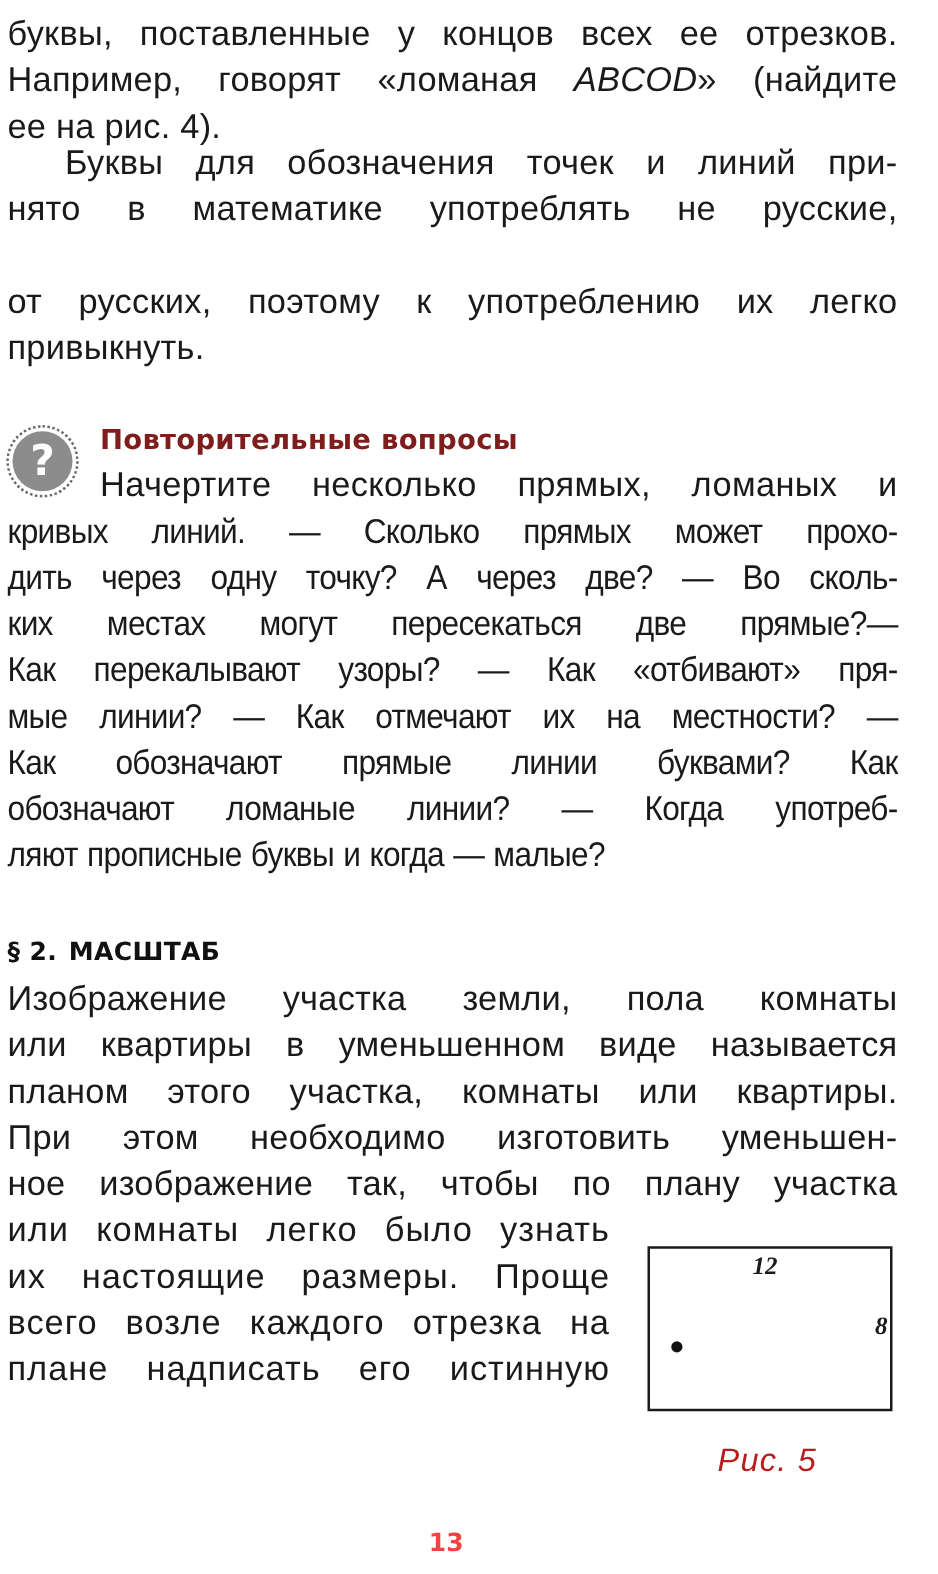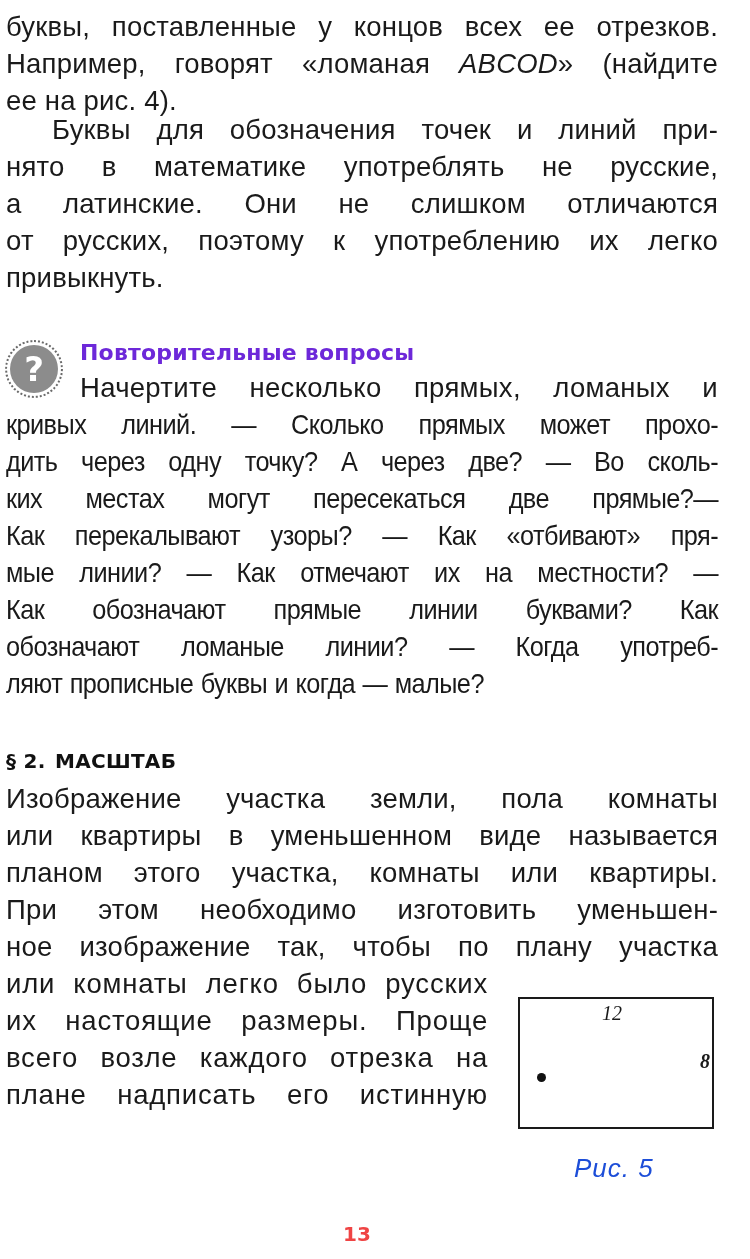--- a/index.html
+++ b/index.html
@@ -84,21 +84,21 @@
     }
     .q-title {
       position: absolute;
       left: 80px;
       top: 334px;
       font-family: "DejaVu Sans", sans-serif;
       font-weight: bold;
       font-size: 22px;
       line-height: 37px;
       letter-spacing: 0.2px;
-      color: #6d28d9;
+      color: #7f1d1d;
     }
     .q-first {
       position: absolute;
       left: 80px;
       top: 369px;
       width: 638px;
       font-size: 27.5px;
       line-height: 37px;
       white-space: nowrap;
       text-align: justify;
@@ -127,21 +127,21 @@
       height: 132px;
       border: 2px solid #1a1a1a;
       box-sizing: border-box;
     }
     .figure .dim-top {
       position: absolute;
       left: 82px;
       top: 4px;
       font-family: "Liberation Serif", serif;
       font-style: italic;
-      font-weight: normal;
+      font-weight: bold;
       font-size: 20px;
       line-height: 20px;
     }
     .figure .dim-right {
       position: absolute;
       right: 2px;
       top: 52px;
       font-family: "Liberation Serif", serif;
       font-style: italic;
       font-weight: bold;
@@ -157,21 +157,21 @@
       border-radius: 50%;
       background: #111;
     }
     .fig-caption {
       position: absolute;
       left: 574px;
       top: 1150px;
       font-style: italic;
       font-size: 26px;
       line-height: 37px;
-      color: #1d4ed8;
+      color: #b91c1c;
       letter-spacing: 1px;
     }
     .page-number {
       position: absolute;
       left: 343px;
       top: 1220px;
       font-family: "DejaVu Sans", sans-serif;
       font-weight: bold;
       font-size: 20px;
       line-height: 28px;
@@ -182,21 +182,20 @@
 <body>
 
 <div class="page">
 
   <div class="line" style="top:8px;">буквы, поставленные у концов всех ее отрезков.</div>
   <div class="line" style="top:45px;"><span>Например, говорят «ломаная </span><span class="ital">ABCOD</span><span>» (найдите</span></div>
   <div class="line last" style="top:82px;">ее на рис. 4).</div>
 
   <div class="line indent" style="top:111px;">Буквы для обозначения точек и линий при-</div>
   <div class="line" style="top:148px;">нято в математике употреблять не русские,</div>
-  <div class="line" style="top:185px;">а латинские. Они  не слишком отличаются</div>
   <div class="line" style="top:222px;">от русских,  поэтому к употреблению их легко</div>
   <div class="line last" style="top:259px;">привыкнуть.</div>
 
   <div class="q-icon">
     <div class="inner">?</div>
   </div>
   <div class="q-title">Повторительные вопросы</div>
   <div class="q-first">Начертите несколько прямых, ломаных и</div>
 
   <div class="line narrow" style="top:406px;">кривых линий. — Сколько прямых может прохо-</div>
@@ -212,21 +211,21 @@
     <span class="num">§ 2.</span>
     <span>МАСШТАБ</span>
   </div>
 
   <div class="line" style="top:780px;">Изображение участка земли, пола комнаты</div>
   <div class="line" style="top:817px;">или квартиры в уменьшенном виде называется</div>
   <div class="line" style="top:854px;">планом этого участка, комнаты или квартиры.</div>
   <div class="line" style="top:891px;">При этом необходимо изготовить уменьшен-</div>
   <div class="line" style="top:928px;">ное изображение так, чтобы по плану участка</div>
 
-  <div class="line short wide" style="top:965px;">или комнаты легко было русских</div>
+  <div class="line short wide" style="top:965px;">или комнаты легко было узнать</div>
   <div class="line short wide" style="top:1002px;">их настоящие размеры. Проще</div>
   <div class="line short wide" style="top:1039px;">всего возле каждого отрезка на</div>
   <div class="line short wide" style="top:1076px;">плане надписать его истинную</div>
 
   <div class="figure">
     <span class="dim-top">12</span>
     <span class="dim-right">8</span>
     <span class="dot"></span>
   </div>
   <div class="fig-caption">Рис. 5</div>

